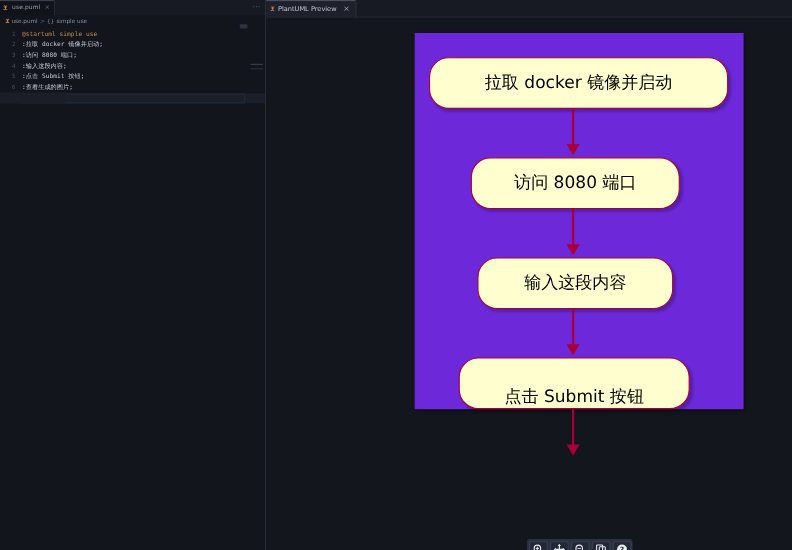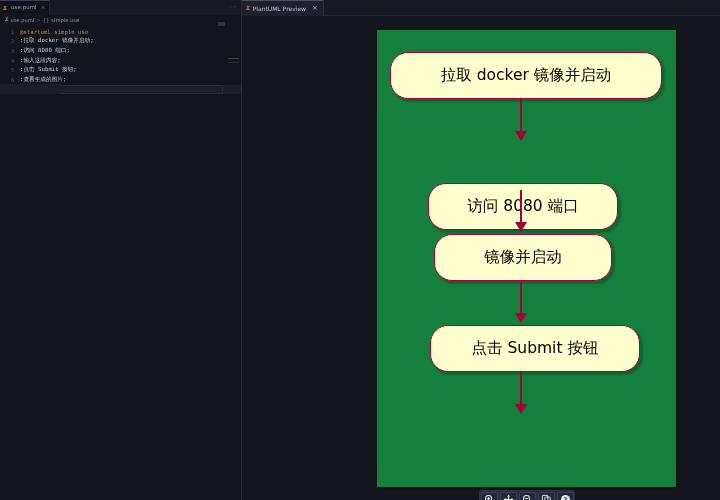--- a/index.html
+++ b/index.html
@@ -120,44 +120,44 @@
   .ptab-icon {
     color: #d08a4a; font-size: 6px; font-family: "DejaVu Serif", serif; font-weight: bold;
   }
   .ptab-label { font-size: 6px; color: #c2c8d4; white-space: nowrap; }
   .ptab-close { font-size: 7px; color: #9aa2b1; margin-left: 3px; }
   .ptabbar-spacer { flex: 1; }
 
   .canvas-wrap { position: relative; width: 478px; height: 484px; }
   .paper {
     position: absolute; left: 135px; top: 14px;
-    width: 299px; height: 457px;
-    background: #15803d;
+    width: 299px; height: 342px;
+    background: #6d28d9;
     box-shadow: 1px 1px 3px rgba(0,0,0,.55);
   }
 
   .diagram {
     position: absolute; left: 0; top: 0; width: 299px; height: 451px;
   }
   .node {
     position: absolute;
     background: #fefece;
     border: 1.6px solid #a80036;
     border-radius: 18px;
     display: flex; align-items: center; justify-content: center;
     box-shadow: 2.5px 2.5px 2px rgba(0,0,0,.22);
     color: #000000;
     font-family: "DejaVu Sans", "Liberation Sans", sans-serif;
     font-size: 15.5px;
     white-space: nowrap;
   }
   .node.n1 { left: 13px;  top: 22px;  width: 272px; height: 47px; }
-  .node.n2 { left: 51px;  top: 113px; width: 190px; height: 47px; margin-top: 40px; }
+  .node.n2 { left: 51px;  top: 113px; width: 190px; height: 47px; }
   .node.n3 { left: 57px;  top: 204px; width: 178px; height: 47px; }
-  .node.n4 { left: 53px;  top: 295px; width: 210px; height: 47px; }
+  .node.n4 { left: 40px;  top: 295px; width: 210px; height: 47px; align-items: flex-end; }
   .node.n5 { left: 55px;  top: 386px; width: 182px; height: 47px; }
 
   .arrow { position: absolute; left: 143px; width: 2px; background: #a80036; }
   .arrow.a1 { top: 69px;  height: 34px; }
   .arrow.a2 { top: 160px; height: 34px; }
   .arrow.a3 { top: 251px; height: 34px; }
   .arrow.a4 { top: 342px; height: 34px; }
   .arrowhead {
     position: absolute; left: 138px;
     width: 0; height: 0;
@@ -278,21 +278,21 @@
           <div class="arrow a1"></div>
           <div class="arrowhead h1"></div>
 
           <div class="node n2">
             <span>访问 8080 端口</span>
           </div>
           <div class="arrow a2"></div>
           <div class="arrowhead h2"></div>
 
           <div class="node n3">
-            <span>镜像并启动</span>
+            <span>输入这段内容</span>
           </div>
           <div class="arrow a3"></div>
           <div class="arrowhead h3"></div>
 
           <div class="node n4">
             <span>点击 Submit 按钮</span>
           </div>
           <div class="arrow a4"></div>
           <div class="arrowhead h4"></div>
 

